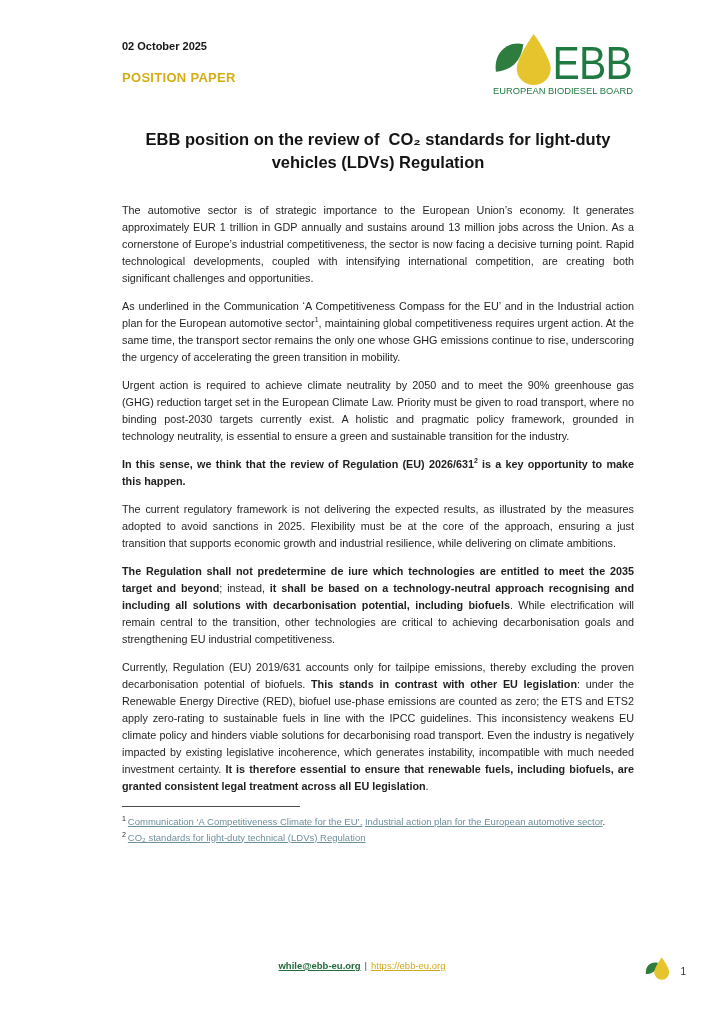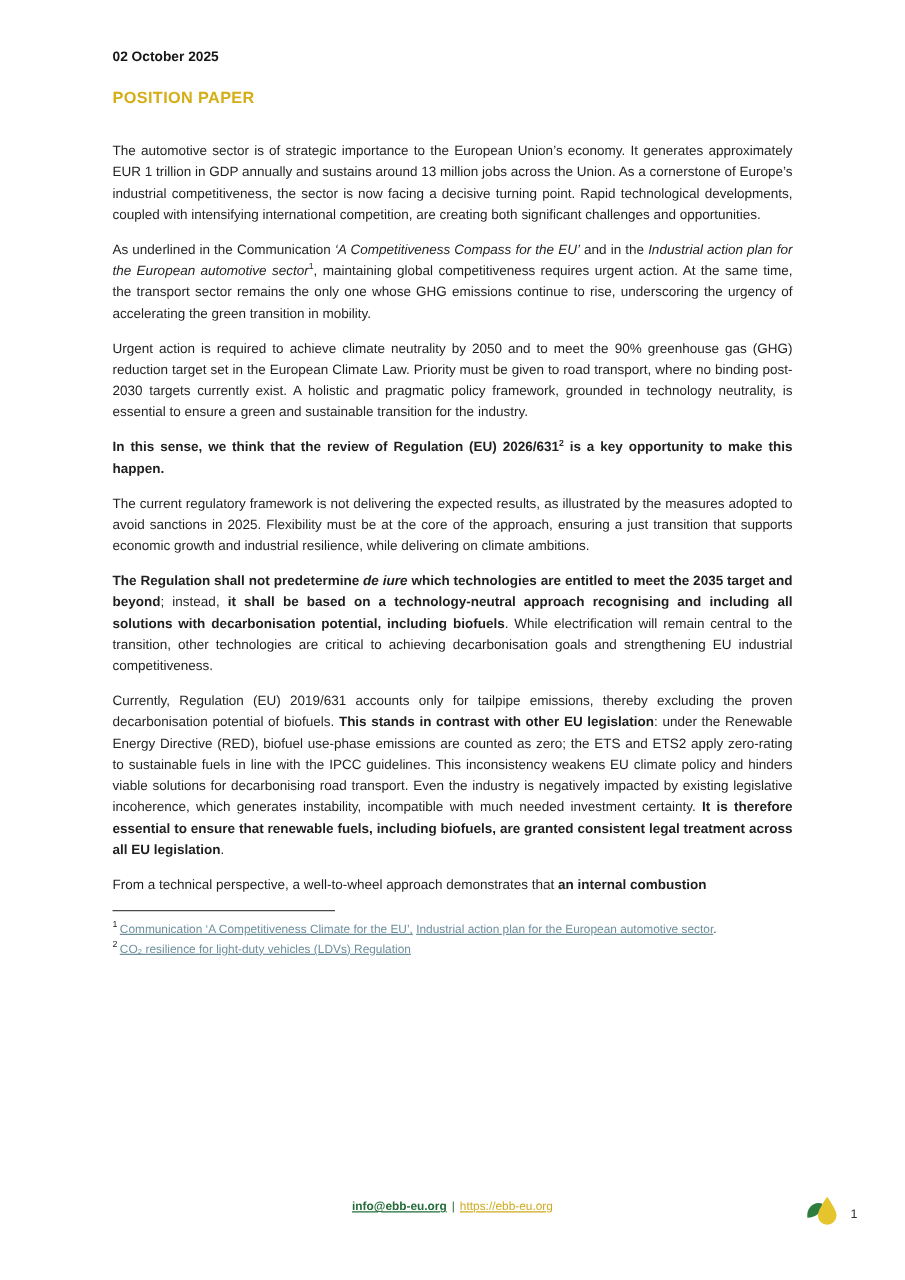--- a/index.html
+++ b/index.html
@@ -5,20 +5,21 @@
   html, body { margin: 0; padding: 0; background: #e9e9e9; }
   .page {
     width: 724px; height: 1024px;
     background: #ffffff;
     position: relative;
     margin: 0 auto;
     font-family: "Liberation Sans", sans-serif;
     color: #1f1f1f;
     overflow: hidden;
     box-sizing: border-box;
+    padding-left: 32px;
   }
   .content { padding: 30px 90px 0 90px; }
 
   
   .header-row { display: flex; justify-content: space-between; align-items: flex-start; }
   .doc-date { font-size: 11px; font-weight: 700; margin-top: 10px; color: #161616; }
   .doc-kicker { font-size: 13px; font-weight: 700; color: #d5ad17; margin-top: 18px; letter-spacing: 0.3px; }
   .logo-box { width: 142px; margin-top: 2px; }
 
   
@@ -30,21 +31,21 @@
 
   
   .doc-body { margin-top: 28px; }
   p.body-par {
     font-size: 10.8px; line-height: 17px;
     text-align: justify;
     margin: 0 0 11px 0;
     color: #1f1f1f;
   }
   .b { font-weight: 700; }
-  .i { font-style: italic; }
+  .i { }
   .sup { font-size: 7px; vertical-align: super; line-height: 0; }
   .link { color: #6e8f9d; text-decoration: underline; cursor: pointer; }
 
   
   .footnote-rule { border: none; border-top: 1px solid #4a4a4a; width: 178px; margin: 10px 0 7px 0; }
   .footnotes { font-size: 9.5px; line-height: 15.5px; text-align: left; color: #1f1f1f; }
 
   
   .page-footer { position: absolute; left: 0; right: 0; top: 960px; height: 40px; }
   .footer-links { text-align: center; font-size: 9.5px; }
@@ -58,45 +59,53 @@
 <body>
 
 <div class="page">
   <div class="content">
 
     <div class="header-row">
       <div>
         <div class="doc-date">02 October 2025</div>
         <div class="doc-kicker">POSITION PAPER</div>
       </div>
+      <div class="logo-box">
+        <svg viewBox="0 0 150 72" width="142" height="68">
+          <path d="M4,42 C1,22 16,9 33,13 C31,30 21,41 4,42 Z" fill="#2e7d3f"></path>
+          <path d="M44,2 C44,2 26,27 26,39 a18,17 0 0 0 36,0 C62,27 44,2 44,2 Z" fill="#e6c42d"></path>
+          <text x="64" y="50" font-size="48" fill="#1f7a41" font-weight="500" letter-spacing="-1" textLength="84" lengthAdjust="spacingAndGlyphs">EBB</text>
+          <text x="1" y="66" font-size="9" fill="#1f7a41" textLength="148" lengthAdjust="spacingAndGlyphs">EUROPEAN BIODIESEL BOARD</text>
+        </svg>
+      </div>
     </div>
 
+    <h1 class="doc-title">EBB position on the review of &nbsp;CO₂ standards for light-duty vehicles (LDVs) Regulation</h1>
 
     <section class="doc-body">
       <p class="body-par"><span>The automotive sector is of strategic importance to the European Union’s economy. It generates approximately EUR 1 trillion in GDP annually and sustains around 13 million jobs across the Union. As a cornerstone of Europe’s industrial competitiveness, the sector is now facing a decisive turning point. Rapid technological developments, coupled with intensifying international competition, are creating both significant challenges and opportunities.</span></p>
       <p class="body-par"><span>As underlined in the Communication </span><span class="i">‘A Competitiveness Compass for the EU’</span><span> and in the </span><span class="i">Industrial action plan for the European automotive sector</span><span class="sup">1</span><span>, maintaining global competitiveness requires urgent action. At the same time, the transport sector remains the only one whose GHG emissions continue to rise, underscoring the urgency of accelerating the green transition in mobility.</span></p>
       <p class="body-par"><span>Urgent action is required to achieve climate neutrality by 2050 and to meet the 90% greenhouse gas (GHG) reduction target set in the European Climate Law. Priority must be given to road transport, where no binding post-2030 targets currently exist. A holistic and pragmatic policy framework, grounded in technology neutrality, is essential to ensure a green and sustainable transition for the industry.</span></p>
       <p class="body-par"><span class="b">In this sense, we think that the review of Regulation (EU) 2026/631</span><span class="b sup">2</span><span class="b"> is a key opportunity to make this happen.</span></p>
       <p class="body-par"><span>The current regulatory framework is not delivering the expected results, as illustrated by the measures adopted to avoid sanctions in 2025. Flexibility must be at the core of the approach, ensuring a just transition that supports economic growth and industrial resilience, while delivering on climate ambitions.</span></p>
       <p class="body-par"><span class="b">The Regulation shall not predetermine </span><span class="b i">de iure</span><span class="b"> which technologies are entitled to meet the 2035 target and beyond</span><span>; instead, </span><span class="b">it shall be based on a technology-neutral approach recognising and including all solutions with decarbonisation potential, including biofuels</span><span>. While electrification will remain central to the transition, other technologies are critical to achieving decarbonisation goals and strengthening EU industrial competitiveness.</span></p>
       <p class="body-par"><span>Currently, Regulation (EU) 2019/631 accounts only for tailpipe emissions, thereby excluding the proven decarbonisation potential of biofuels. </span><span class="b">This stands in contrast with other EU legislation</span><span>: under the Renewable Energy Directive (RED), biofuel use-phase emissions are counted as zero; the ETS and ETS2 apply zero-rating to sustainable fuels in line with the IPCC guidelines. This inconsistency weakens EU climate policy and hinders viable solutions for decarbonising road transport. Even the industry is negatively impacted by existing legislative incoherence, which generates instability, incompatible with much needed investment certainty. </span><span class="b">It is therefore essential to ensure that renewable fuels, including biofuels, are granted consistent legal treatment across all EU legislation</span><span>.</span></p>
-      <p class="body-par"><span>From a technical perspective, a well-to-wheel approach demonstrates that </span><span class="b">an internal combustion</span></p>
     </section>
 
     <hr class="footnote-rule">
 
     <div class="footnotes">
       <div><span class="sup">1 </span><span class="link">Communication ‘A Competitiveness Climate for the EU’,</span><span> </span><span class="link">Industrial action plan for the European automotive sector</span><span>.</span></div>
-      <div><span class="sup">2 </span><span class="link">CO₂ resilience for light-duty vehicles (LDVs) Regulation</span></div>
+      <div><span class="sup">2 </span><span class="link">CO₂ standards for light-duty technical (LDVs) Regulation</span></div>
     </div>
   </div>
 
   <footer class="page-footer">
     <div class="footer-links">
-      <a class="footer-email">info@ebb-eu.org</a><span class="footer-sep">|</span><a class="footer-url">https://ebb-eu.org</a>
+      <a class="footer-email">while@ebb-eu.org</a><span class="footer-sep">|</span><a class="footer-url">https://ebb-eu.org</a>
     </div>
     <div class="footer-logo">
       <svg viewBox="0 0 30 26" width="28" height="25">
         <path d="M2,19 C1,10 8,5 15,7 C14,15 9,19 2,19 Z" fill="#2e7d3f"></path>
         <path d="M19,1 C19,1 11,12 11,17 a8,8 0 0 0 16,0 C27,12 19,1 19,1 Z" fill="#e6c42d"></path>
       </svg>
     </div>
     <div class="page-number">1</div>
   </footer>
 </div>

